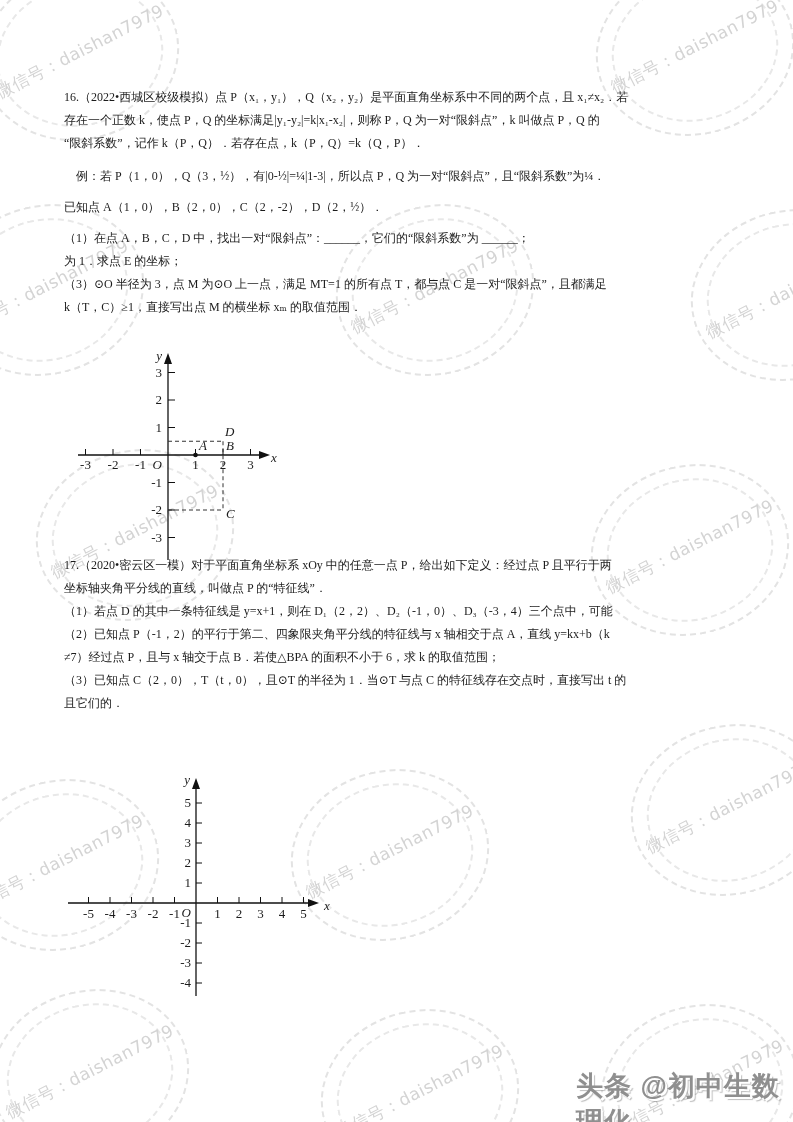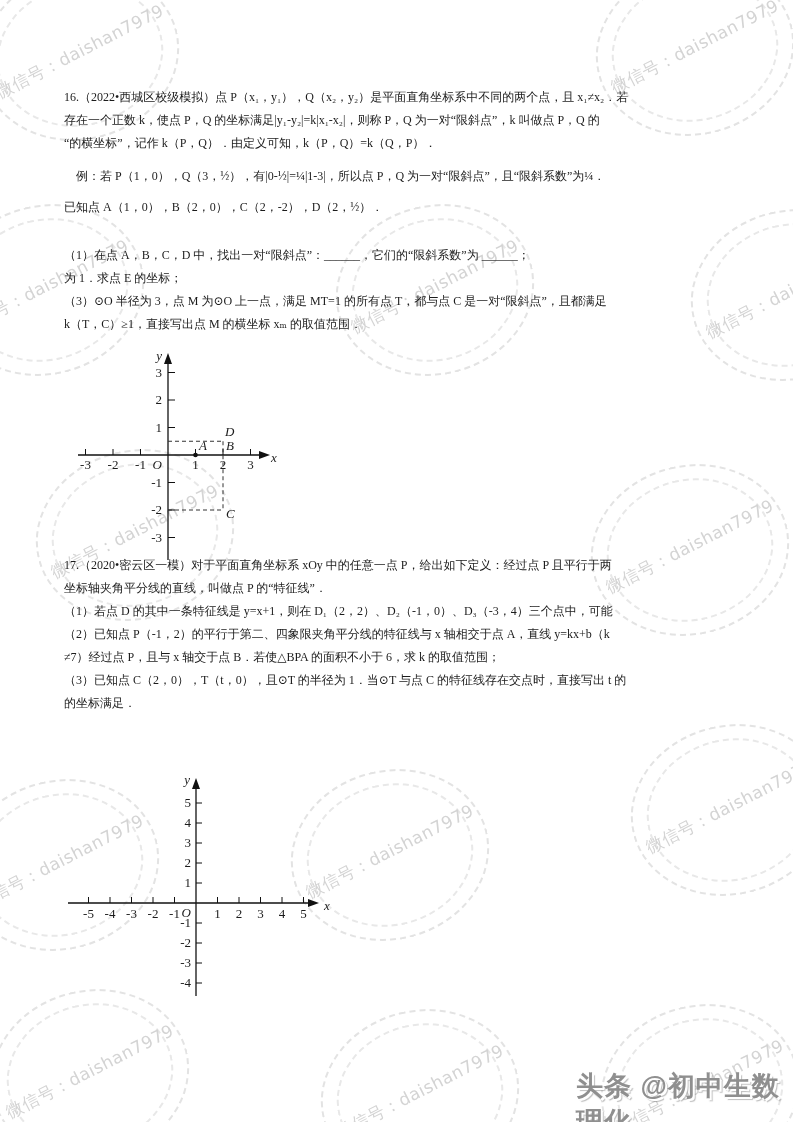--- a/index.html
+++ b/index.html
@@ -16,21 +16,21 @@
     position:absolute;left:-8px;top:70px;width:216px;text-align:center;white-space:nowrap;
     transform:rotate(-27deg);color:#d4d4d4;font-size:17px;letter-spacing:.5px;
     font-family:"DejaVu Sans",sans-serif;
   }
   
   .textblock{position:absolute;z-index:2;font-size:12px;line-height:23px;white-space:nowrap;}
   #p16{left:64px;top:86px;}
   #p17{left:64px;top:554px;}
   .line{height:23px;}
   .ex{margin:10px 0 8px 12px;}
-  .given{margin-bottom:25px;}
+  .given{margin-bottom:8px;}
   
   .figure{position:absolute;z-index:2;}
   #fig16{left:70px;top:348px;}
   #fig17{left:58px;top:770px;}
   svg text{font-size:13px;font-family:"Liberation Serif","DejaVu Serif",serif;fill:#1b1b1b;}
   svg text.it{font-style:italic;}
   .axis{stroke:#111;stroke-width:1.3;fill:none;}
   .tick{stroke:#111;stroke-width:1;fill:none;}
   .dash{stroke:#333;stroke-width:1;fill:none;stroke-dasharray:4 3;}
   .arrow{fill:#111;stroke:none;}
@@ -107,21 +107,21 @@
   </div>
 <div class="wm" style="left:600px;top:1005px;">
     <div class="ring1"></div>
     <div class="ring2"></div>
     <span class="wmtext">微信号：daishan7979</span>
   </div>
 
 <div id="p16" class="textblock">
   <div class="line">16.（2022•西城区校级模拟）点 P（x₁，y₁），Q（x₂，y₂）是平面直角坐标系中不同的两个点，且 x₁≠x₂．若</div>
   <div class="line">存在一个正数 k，使点 P，Q 的坐标满足|y₁-y₂|=k|x₁-x₂|，则称 P，Q 为一对“限斜点”，k 叫做点 P，Q 的</div>
-  <div class="line">“的横坐标”，记作 k（P，Q）．由定义可知，k（P，Q）=k（Q，P）．</div>
+  <div class="line">“限斜系数”，记作 k（P，Q）．若存在点，k（P，Q）=k（Q，P）．</div>
   <div class="line ex">例：若 P（1，0），Q（3，½），有|0-½|=¼|1-3|，所以点 P，Q 为一对“限斜点”，且“限斜系数”为¼．</div>
   <div class="line given">已知点 A（1，0），B（2，0），C（2，-2），D（2，½）．</div>
   <div class="line">（1）在点 A，B，C，D 中，找出一对“限斜点”：______，它们的“限斜系数”为 ______；</div>
   <div class="line">为 1．求点 E 的坐标；</div>
   <div class="line">（3）⊙O 半径为 3，点 M 为⊙O 上一点，满足 MT=1 的所有点 T，都与点 C 是一对“限斜点”，且都满足</div>
   <div class="line">k（T，C）≥1，直接写出点 M 的横坐标 xₘ 的取值范围．</div>
 </div>
 
 <svg id="fig16" class="figure" width="210" height="218">
 
@@ -172,21 +172,21 @@
   <text class="it" x="155" y="88">D</text>
 </svg>
 
 <div id="p17" class="textblock">
   <div class="line">17.（2020•密云区一模）对于平面直角坐标系 xOy 中的任意一点 P，给出如下定义：经过点 P 且平行于两</div>
   <div class="line">坐标轴夹角平分线的直线，叫做点 P 的“特征线”．</div>
   <div class="line">（1）若点 D 的其中一条特征线是 y=x+1，则在 D₁（2，2）、D₂（-1，0）、D₃（-3，4）三个点中，可能</div>
   <div class="line">（2）已知点 P（-1，2）的平行于第二、四象限夹角平分线的特征线与 x 轴相交于点 A，直线 y=kx+b（k</div>
   <div class="line">≠7）经过点 P，且与 x 轴交于点 B．若使△BPA 的面积不小于 6，求 k 的取值范围；</div>
   <div class="line">（3）已知点 C（2，0），T（t，0），且⊙T 的半径为 1．当⊙T 与点 C 的特征线存在交点时，直接写出 t 的</div>
-  <div class="line">的坐标满足．</div>
+  <div class="line">且它们的．</div>
 </div>
 
 <svg id="fig17" class="figure" width="285" height="245">
 
   <line class="axis" x1="10" y1="133" x2="252" y2="133"></line>
   <polygon class="arrow" points="261,133 250,129 250,137"></polygon>
   <line class="axis" x1="138" y1="16" x2="138" y2="226"></line>
   <polygon class="arrow" points="138,8 134,19 142,19"></polygon>
 
   <line class="tick" x1="30.5" y1="133" x2="30.5" y2="127"></line>

